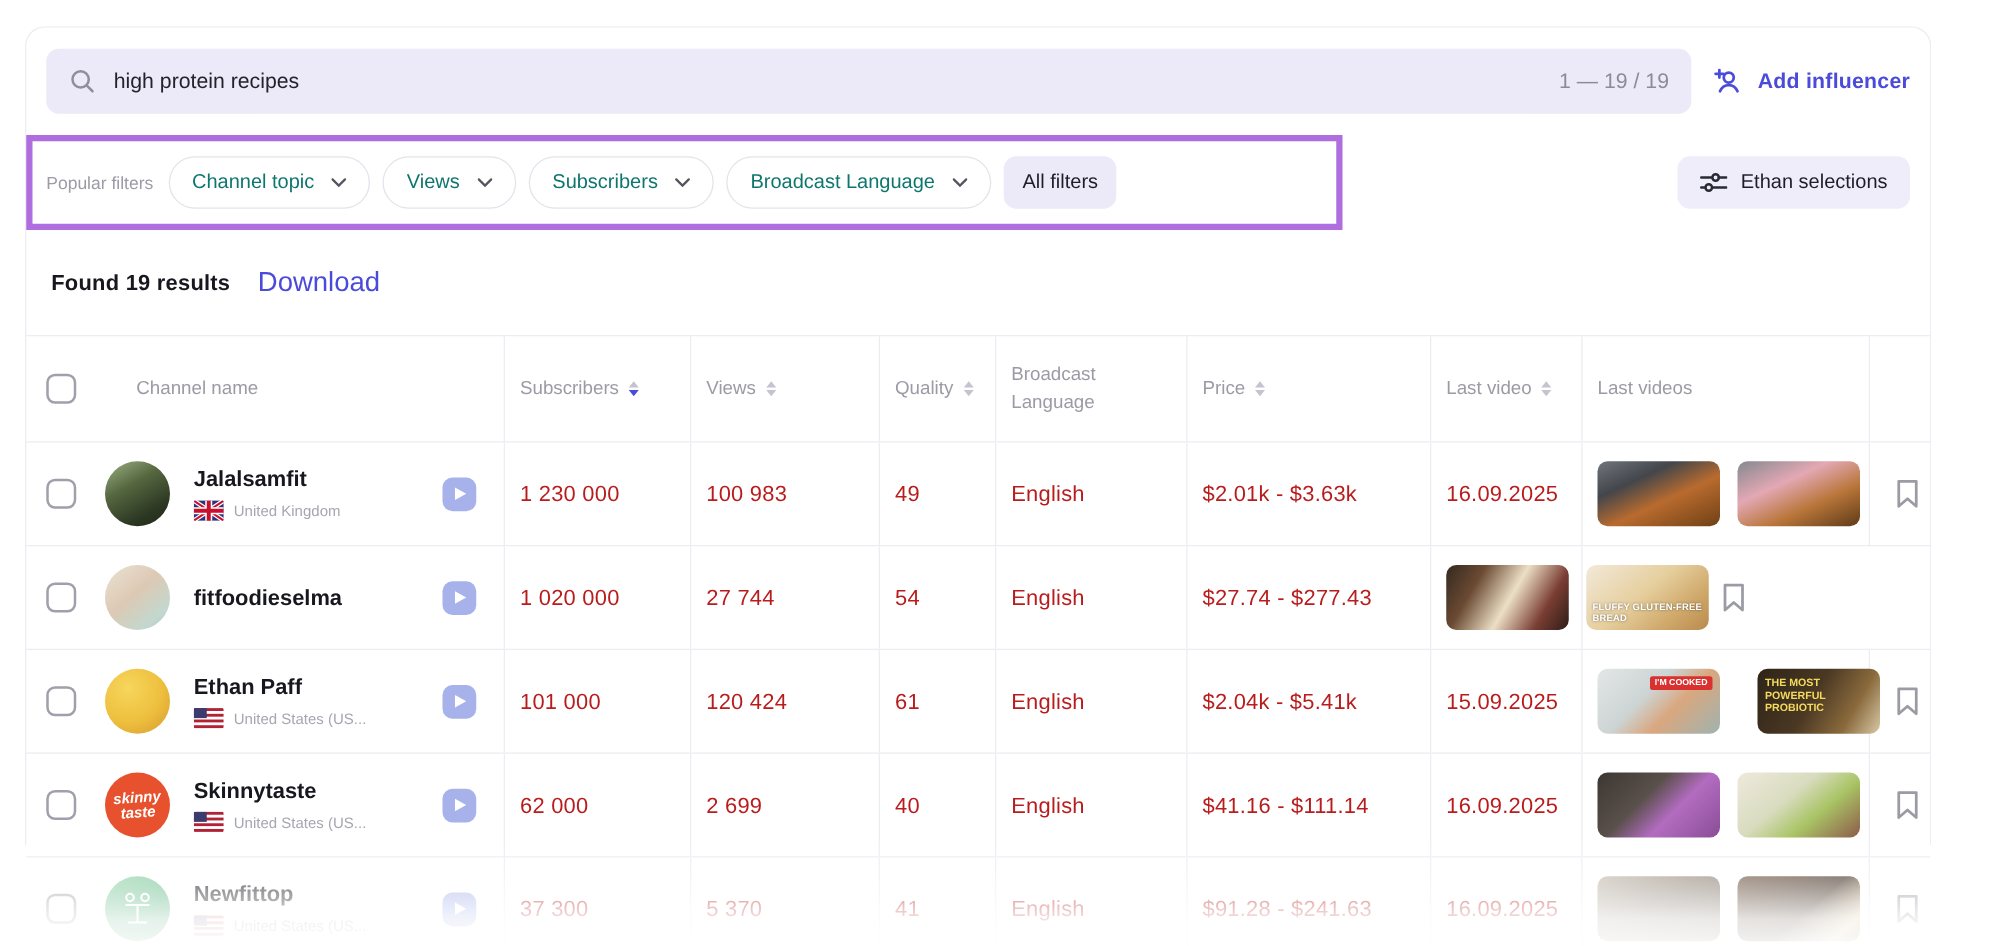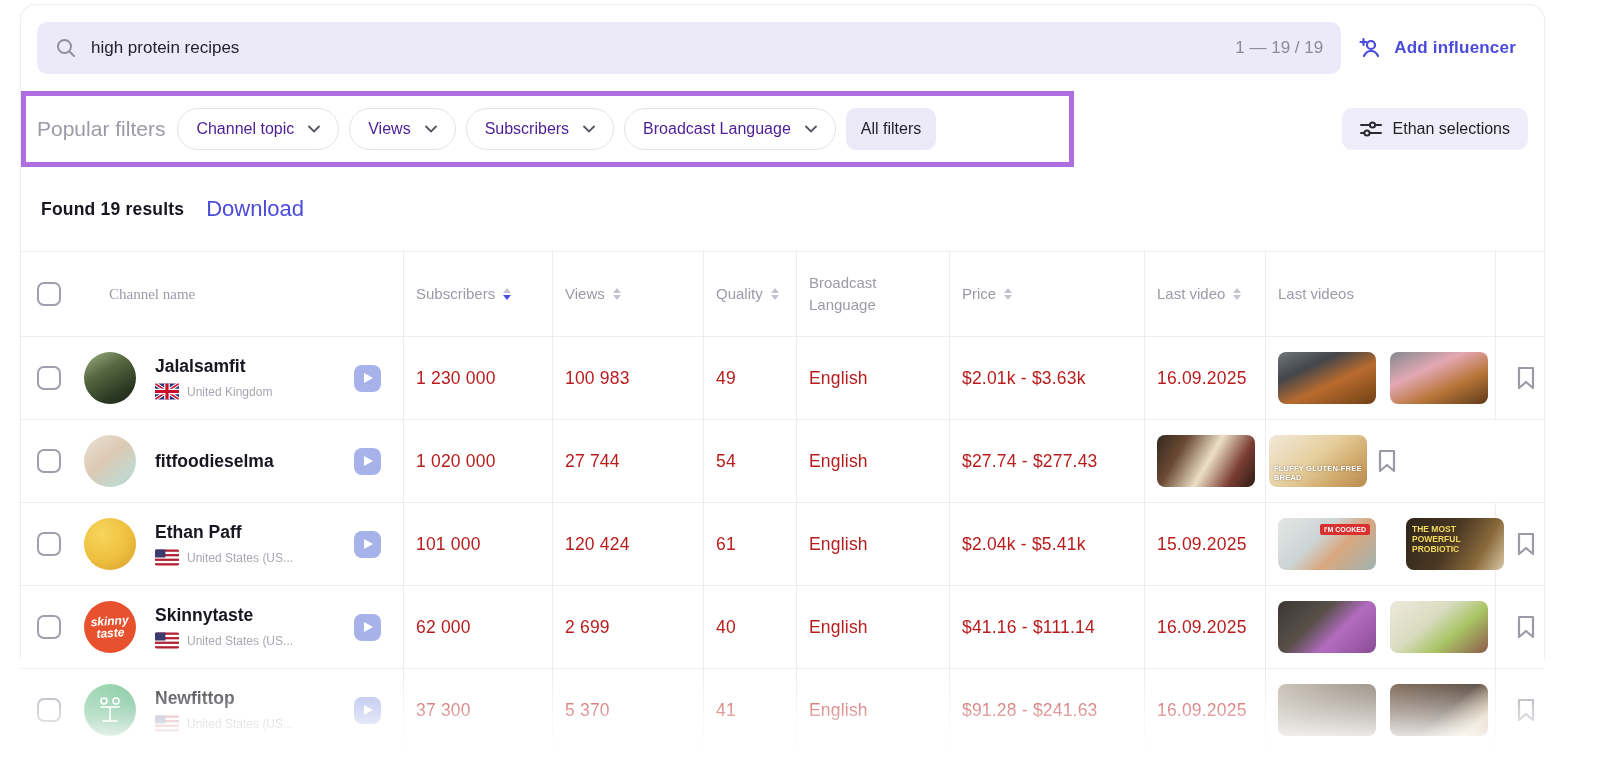--- a/index.html
+++ b/index.html
@@ -1,40 +1,40 @@
 <!DOCTYPE html>
 <html><head>
 <meta charset="utf-8">
 <style>
   * { box-sizing: border-box; margin: 0; padding: 0; }
   html,body { width:1600px; height:757px; background:#fff; overflow:hidden;
     font-family:"Liberation Sans", sans-serif; color:#17171F; }
-  .card { position:absolute; left:20px; top:4px; width:1525px; height:655px;
+  .card { position:absolute; left:20px; top:21px; width:1525px; height:655px;
     background:#fff; border:1px solid #ECECF2; border-bottom:none;
     border-radius:16px 16px 0 0; }
 
   
   .search-row { display:flex; align-items:center; padding:17px 16px 14px 16px; gap:18px; }
   .search-box { flex:1; height:52px; background:#ECEAF8; border-radius:10px;
     display:flex; align-items:center; padding:0 18px; gap:14px; }
   .search-box input { flex:1; border:none; background:transparent; outline:none;
     font-family:inherit; font-size:17px; color:#23232B; }
   .counter { color:#8B8B98; font-size:17px; white-space:nowrap; }
   .add-influencer { display:flex; align-items:center; gap:10px; background:none; border:none;
     color:#4B4BDB; font-family:inherit; font-size:17px; font-weight:700; cursor:pointer;
-    margin-right:12px; white-space:nowrap; letter-spacing:.2px; }
+    white-space:nowrap; letter-spacing:.2px; }
 
   
   .filter-section { display:flex; align-items:stretch; margin-top:3px; height:76px; }
   .highlight-box { width:1053px; border:5px solid #AE6EE0; background:#fff;
     display:flex; align-items:center; gap:10px; padding:0 10px 0 11px; }
-  .pf-label { color:#9B9BA6; font-size:21px; margin-right:2px; white-space:nowrap; }
+  .pf-label { color:#9B9BA6; font-size:14px; margin-right:2px; white-space:nowrap; }
   .pill { display:flex; align-items:center; gap:14px; background:#fff;
     border:1px solid #E3E3EA; border-radius:24px; padding:11px 18px;
-    font-family:inherit; font-size:16px; font-weight:500; color:#4c1d95; cursor:pointer; white-space:nowrap; }
+    font-family:inherit; font-size:16px; font-weight:500; color:#0f766e; cursor:pointer; white-space:nowrap; }
   .chev { width:12px; height:8px; display:block; }
   .all-filters { background:#ECEAF8; border:none; border-radius:10px; padding:12px 15px;
     font-family:inherit; font-size:16px; font-weight:500; color:#1E1E26; cursor:pointer; white-space:nowrap; }
   .saved-selections { margin-left:auto; margin-right:16px; align-self:center;
     display:flex; align-items:center; gap:11px; background:#EFEDF9; border:none; border-radius:10px;
     padding:11px 18px; font-family:inherit; font-size:16px; color:#1E1E26; cursor:pointer; white-space:nowrap; }
 
   
   .results-row { height:84px; display:flex; align-items:center; gap:22px; padding-left:20px; }
   .found { font-size:17.5px; font-weight:700; letter-spacing:.2px; }
@@ -47,21 +47,21 @@
   .thead { height:84px; }
   .trow { height:83px; border-top:1px solid #ECECF2; }
   .cell { display:flex; align-items:center; padding-left:12px; border-left:1px solid #ECECF2; min-width:0; }
   .cell.first { border-left:none; padding-left:16px; }
   .hcell { color:#9B9BA6; font-size:15px; gap:8px; line-height:1.5; }
   .hcell .lbl { white-space:normal; }
   .num { font-size:17.5px; color:#b91c1c; letter-spacing:.2px; }
 
   .cb { width:24px; height:24px; border:2px solid #A0A0AC; border-radius:7px;
     background:#fff; flex-shrink:0; cursor:pointer; }
-  .head-channel-label { margin-left:40px;font-family:Liberation Serif, serif; }
+  .head-channel-label { margin-left:40px; }
 
   .sort { display:flex; flex-direction:column; gap:2px; cursor:pointer; }
   .s-up { width:0; height:0; border-left:4.5px solid transparent; border-right:4.5px solid transparent;
     border-bottom:5px solid #C4C4D0; }
   .s-down { width:0; height:0; border-left:4.5px solid transparent; border-right:4.5px solid transparent;
     border-top:5px solid #C4C4D0; }
   .s-down.active { border-top-color:#4B4BDB; }
 
   
   .avatar { width:52px; height:52px; border-radius:50%; margin-left:23px; flex-shrink:0;

